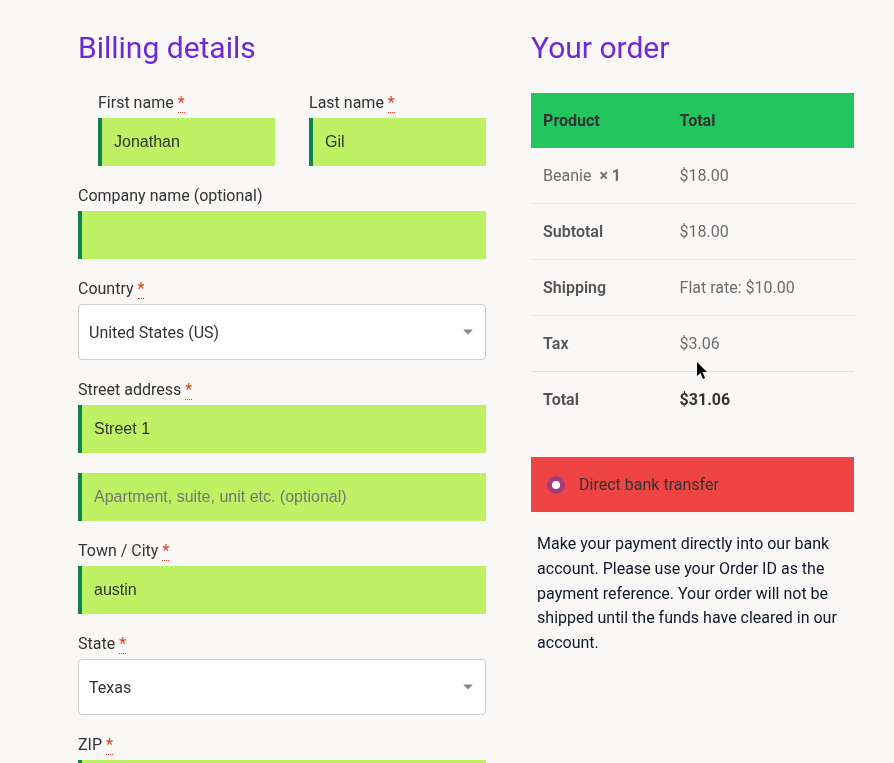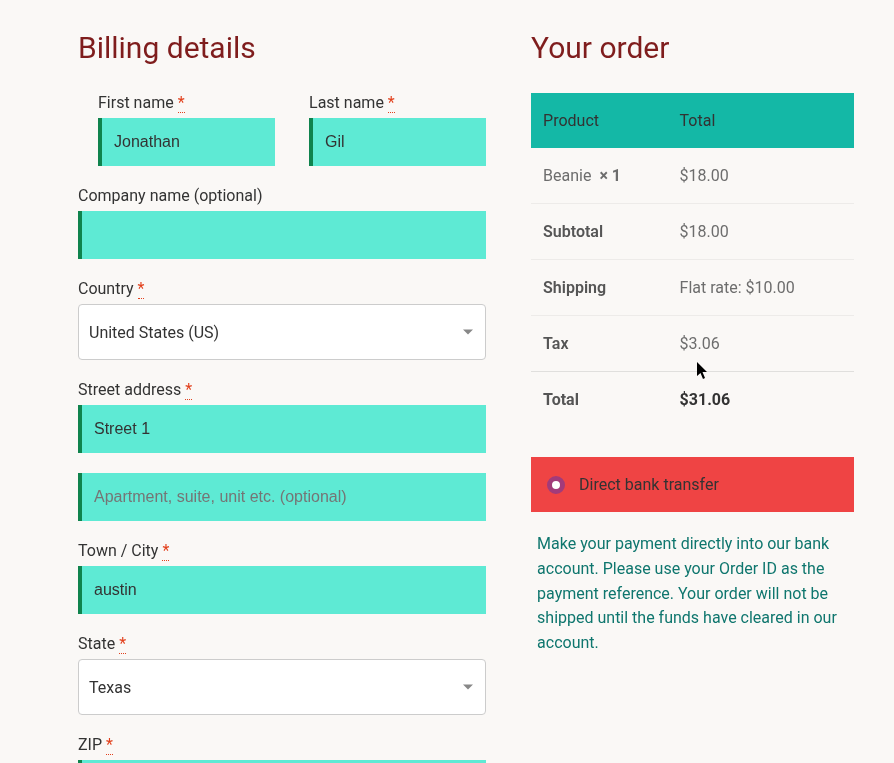--- a/index.html
+++ b/index.html
@@ -15,21 +15,21 @@
   .container {
     display: flex;
     padding: 30px 40px 0 78px;
     gap: 45px;
   }
   .left-col { width: 417px; }
   .right-col { width: 330px; }
   h2 {
     font-size: 30px;
     font-weight: 400;
-    color: #7f1d1d;
+    color: #6d28d9;
     margin-bottom: 28px;
   }
   .form-row {
     display: flex;
     gap: 34px;
     margin-bottom: 20px;
     padding-left: 20px;
   }
   .form-group { flex: 1; margin-bottom: 20px; }
   .form-row .form-group { margin-bottom: 0; }
@@ -41,21 +41,21 @@
   }
   .required {
     color: #e2401c;
     text-decoration: none;
     border-bottom: 1px dotted #e2401c;
     cursor: help;
   }
   .text-input {
     width: 100%;
     height: 48px;
-    background: #5eead4;
+    background: #bef264;
     border: none;
     border-left: 4px solid #0f834d;
     padding: 0 12px;
     font-size: 16px;
     color: #333;
     outline: none;
   }
   .select-input {
     width: 100%;
     height: 56px;
@@ -84,22 +84,22 @@
   .order-table {
     width: 100%;
     border-collapse: collapse;
   }
   .order-table th, .order-table td {
     text-align: left;
     padding: 18px 12px;
     font-size: 16px;
   }
   .order-table thead th {
-    background: #14b8a6;
-    font-weight: 400;
+    background: #22c55e;
+    font-weight: 700;
     color: #333;
   }
   .order-table tbody tr { border-bottom: 1px solid rgba(0,0,0,0.05); }
   .order-table tfoot td { font-weight: 700; }
   .order-col-1 { color: #555; font-weight: 600; }
   .muted { color: #6d6d6d; }
   .payment-box { margin-top: 30px; }
   .payment-option {
     background: #ef4444;
     padding: 18px 16px;
@@ -111,21 +111,21 @@
     width: 18px; height: 18px;
     border: 5px solid #a23b7a;
     border-radius: 50%;
     background: #fff;
     flex-shrink: 0;
   }
   .payment-label { font-size: 16px; color: #333; }
   .payment-desc {
     padding: 20px 6px;
     font-size: 16px;
-    color: #0f766e;
+    color: #0f172a;
     line-height: 1.55;
   }
   .cursor {
     position: absolute;
     left: 696px;
     top: 362px;
     width: 14px;
     height: 18px;
     pointer-events: none;
   }

